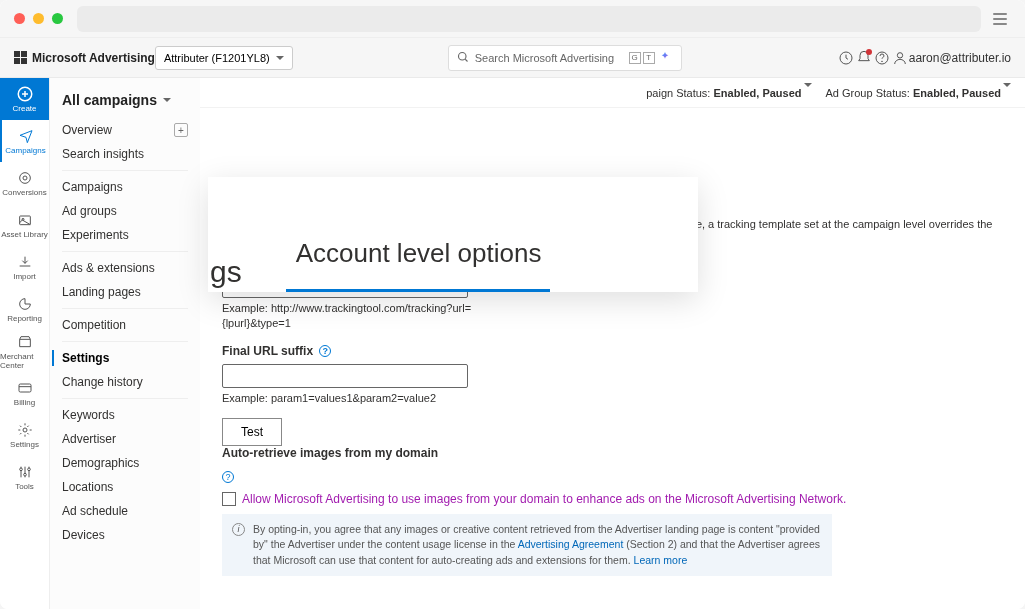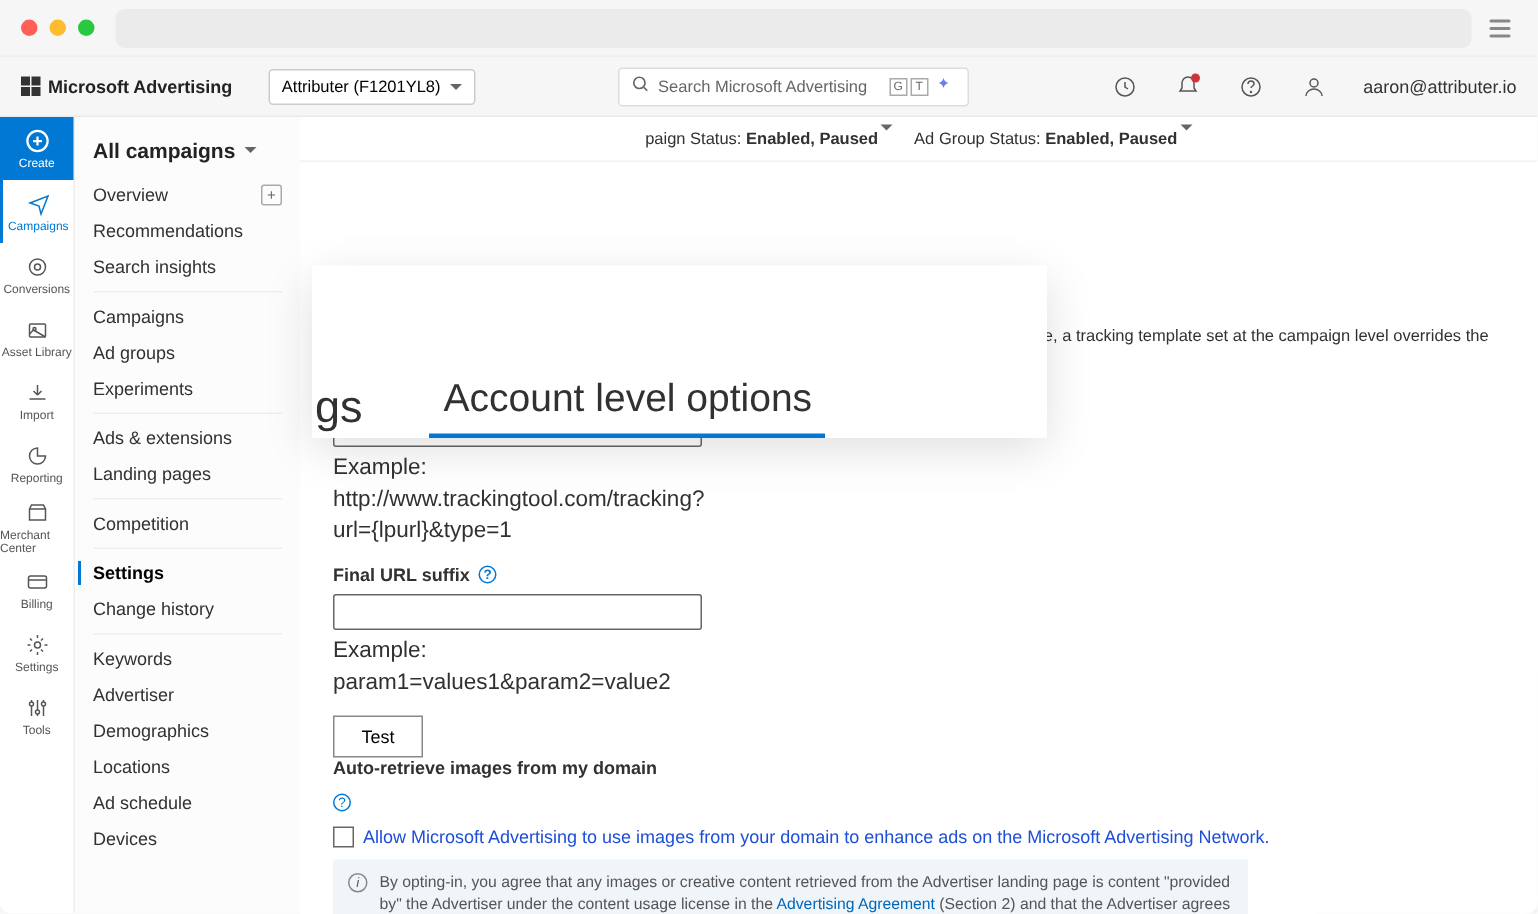--- a/index.html
+++ b/index.html
@@ -9,21 +9,21 @@
     
     .titlebar { height: 38px; background: #f6f6f6; display: flex; align-items: center; padding: 0 14px; gap: 8px; border-bottom: 1px solid #eee; }
     .traffic-dot { width: 11px; height: 11px; border-radius: 50%; }
     .dot-red { background: #ff5f57; }
     .dot-yellow { background: #febc2e; }
     .dot-green { background: #28c840; }
     .url-bar { flex: 1; margin-left: 6px; height: 26px; background: #ebebeb; border-radius: 6px; }
     .hamburger { width: 22px; height: 22px; display: flex; flex-direction: column; justify-content: center; gap: 3px; align-items: center; }
     .hamburger span { width: 14px; height: 2px; background: #888; border-radius: 1px; }
 
-    .topbar { height: 40px; background: #f6f6f6; display: flex; align-items: center; padding: 0 14px; gap: 24px; border-bottom: 1px solid #eaeaea; font-size: 12px; }
+    .topbar { height: 40px; background: #f6f6f6; display: flex; align-items: center; padding: 0 14px; gap: 0; border-bottom: 1px solid #eaeaea; font-size: 12px; }
     .ms-logo { width: 13px; height: 13px; display: inline-grid; grid-template: 1fr 1fr / 1fr 1fr; gap: 1px; vertical-align: middle; margin-right: 5px; }
     .ms-logo span { background: #333; }
     .brand { display: flex; align-items: center; font-weight: 600; color: #222; }
     .account-pill { height: 24px; padding: 0 8px; border: 1px solid #ccc; border-radius: 3px; background: #fff; display: flex; align-items: center; gap: 4px; font-size: 11px; }
     .caret-down { width: 0; height: 0; border-left: 4px solid transparent; border-right: 4px solid transparent; border-top: 4px solid #666; margin-left: 2px; }
     .spacer { flex: 1; }
     .searchbar { width: 234px; height: 26px; background: #fff; border: 1px solid #ddd; border-radius: 3px; display: flex; align-items: center; padding: 0 8px; gap: 6px; font-size: 11px; color: #666; }
     .search-icon svg { width: 12px; height: 12px; stroke: #666; }
     .search-badges { margin-left: auto; display: flex; gap: 2px; align-items: center; }
     .sq-badge { width: 12px; height: 12px; border: 1px solid #aaa; font-size: 8px; display: flex; align-items: center; justify-content: center; color: #666; }
@@ -44,40 +44,40 @@
     .sidebar-header { padding: 4px 12px 10px; font-size: 14px; font-weight: 600; color: #222; display: flex; align-items: center; gap: 4px; }
     .sidebar ul { list-style: none; }
     .sidebar li { padding: 5px 12px; cursor: pointer; position: relative; }
     .sidebar li.active { font-weight: 600; color: #000; }
     .sidebar li.active::before { content: ''; position: absolute; left: 2px; top: 4px; bottom: 4px; width: 2px; background: #0078d4; }
     .sidebar .sep { height: 1px; background: #eee; margin: 4px 12px; }
     .side-flex { display: flex; align-items: flex-end; justify-content: space-between; }
     .plus-line { width: 14px; height: 14px; border: 1px solid #aaa; border-radius: 2px; display: flex; align-items: center; justify-content: center; font-size: 10px; color: #666; }
 
     .main { flex: 1; display: flex; flex-direction: column; overflow: hidden; }
-    .status-row { height: 30px; background: #fff; display: flex; align-items: center; justify-content: center; padding: 0 14px; gap: 14px; font-size: 11px; color: #323130; border-bottom: 1px solid #f2f2f2; }
+    .status-row { height: 30px; background: #fff; display: flex; align-items: center; justify-content: flex-end; padding: 0 14px; gap: 14px; font-size: 11px; color: #323130; border-bottom: 1px solid #f2f2f2; }
     .status-row b { font-weight: 600; }
     .content { flex: 1; padding: 14px 22px; overflow-y: auto; background: #fff; position: relative; }
     .content p { font-size: 11px; color: #323130; margin-bottom: 6px; }
     .content-inner { padding-top: 78px; }
     .field-label { font-size: 12px; font-weight: 600; color: #323130; margin: 12px 0 6px; display: flex; align-items: center; gap: 6px; }
     .help-icon { width: 12px; height: 12px; border: 1px solid #0078d4; border-radius: 50%; display: inline-flex; align-items: center; justify-content: center; font-size: 9px; color: #0078d4; }
     .text-input { width: 246px; height: 24px; border: 1px solid #666; border-radius: 2px; padding: 0 6px; font-size: 12px; }
-    .example { font-size: 15px; color: #323130; margin-top: 3px; max-width: 250px; line-height: 1.4; }
+    .example { font-size: 11px; color: #323130; margin-top: 3px; max-width: 250px; line-height: 1.4; }
     .btn { height: 28px; padding: 0 18px; border: 1px solid #888; background: #fff; font-size: 12px; cursor: pointer; margin-top: 12px; }
-    .checkbox-row { display: flex; align-items: center; gap: 6px; font-size: 12px; color: #1d4ed8; margin-top: 8px; }
+    .checkbox-row { display: flex; align-items: center; gap: 6px; font-size: 12px; color: #a21caf; margin-top: 8px; }
     .chk { width: 14px; height: 14px; border: 1px solid #666; background: #fff; }
     .info-box { background: #f0f5fa; padding: 8px 10px; font-size: 10.5px; color: #555; margin-top: 8px; display: flex; gap: 8px; max-width: 610px; line-height: 1.45; }
     .info-icon { width: 13px; height: 13px; border: 1px solid #888; border-radius: 50%; display: flex; align-items: center; justify-content: center; font-size: 9px; flex-shrink: 0; margin-top: 1px; font-style: italic; }
     .info-box a { color: #0067b8; text-decoration: none; }
 
     .popup-card { position: absolute; left: 208px; top: 99px; width: 490px; background: #fff; box-shadow: 0 8px 30px rgba(0,0,0,0.13); z-index: 10; padding: 28px 14px 0; }
     .popup-tabs { display: flex; align-items: flex-end; gap: 42px; height: 84px; }
     .popup-peek { font-size: 30px; font-weight: 300; color: #323130; transform: translateX(-12px); overflow: hidden; white-space: nowrap; }
-    .popup-active { font-size: 26px; font-weight: 400; color: #323130; flex: 1; padding-bottom: 8px; }
+    .popup-active { font-size: 26px; font-weight: 400; color: #323130; flex: 1; padding-bottom: 20px; }
     .popup-underline { height: 3px; background: #0078d4; width: 264px; margin-left: 64px; }
   </style>
 </head>
 <body>
 
 <div class="window-frame">
   <div class="titlebar">
     <div class="traffic-dot dot-red"></div>
     <div class="traffic-dot dot-yellow"></div>
     <div class="traffic-dot dot-green"></div>
@@ -259,21 +259,20 @@
     <div class="sidebar">
       <div class="sidebar-header">
         <span>All campaigns</span>
         <span class="caret-down"></span>
       </div>
       <ul>
         <li class="side-flex">
             <span>Overview</span>
             <span class="plus-line">+</span>
           </li>
-        <li>Recommendations</li>
         <li>Search insights</li>
       </ul>
         <div class="sep"></div>
       <ul>
         <li>Campaigns</li>
         <li>Ad groups</li>
         <li>Experiments</li>
       </ul>
         <div class="sep"></div>
       <ul>

